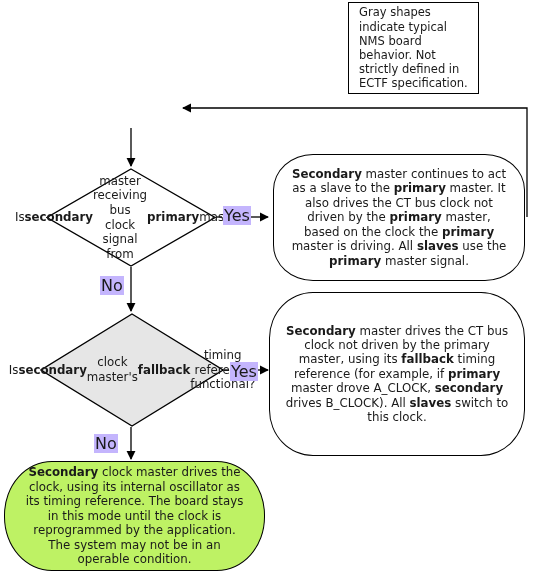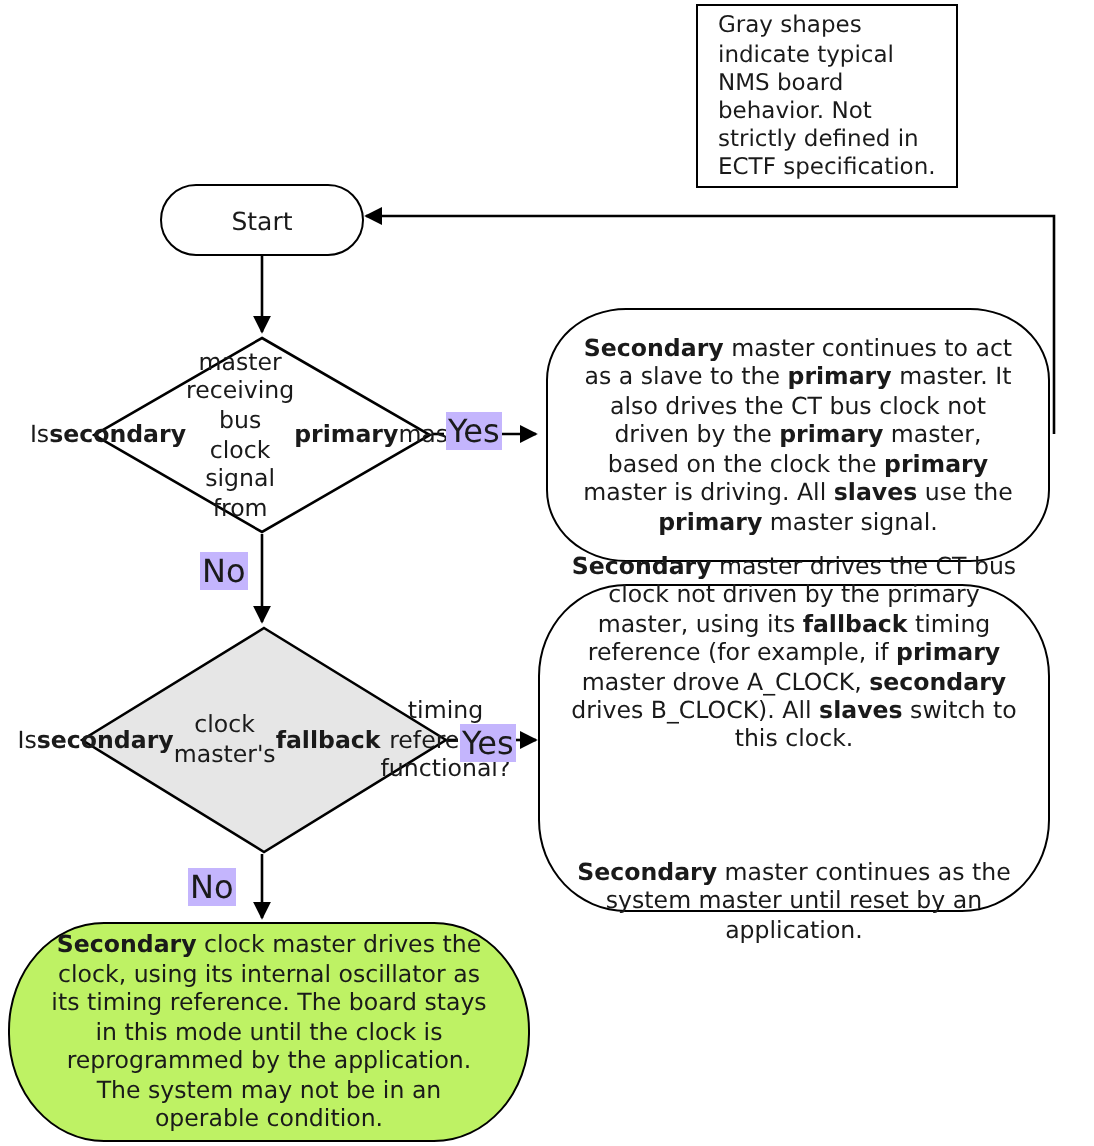--- a/index.html
+++ b/index.html
@@ -176,23 +176,20 @@
 
     <path d="M 131 427 L 131 459" stroke="#000000" stroke-width="1.3" fill="none" marker-end="url(#arrow)"></path>
 
     <path d="M 527 217 L 527 108 L 183 108" stroke="#000000" stroke-width="1.3" fill="none" marker-end="url(#arrow)"></path>
   </svg>
 
   <div class="node legend-note">
     <span>Gray shapes indicate typical NMS board behavior. Not strictly defined in ECTF specification.</span>
   </div>
 
-  <div class="node terminator">
-    <span>Start</span>
-  </div>
 
   <div class="diamond-wrap" id="decision-1">
     <svg width="170" height="99" viewBox="0 0 170 99" xmlns="http://www.w3.org/2000/svg">
       <polygon points="85,1 169,49.5 85,98 1,49.5" fill="#ffffff" stroke="#000000" stroke-width="1.3"></polygon>
     </svg>
     <div class="diamond-text">Is <b>secondary</b> master receiving bus clock signal from <b>primary</b> master?</div>
   </div>
 
   <div class="diamond-wrap" id="decision-2">
     <svg width="184" height="114" viewBox="0 0 184 114" xmlns="http://www.w3.org/2000/svg">
@@ -200,21 +197,20 @@
     </svg>
     <div class="diamond-text">Is <b>secondary</b> clock master's <b>fallback</b> timing reference functional?</div>
   </div>
 
   <div class="node result" id="result-1">
     <span><b>Secondary</b> master continues to act as a slave to the <b>primary</b> master. It also drives the CT bus clock not driven by the <b>primary</b> master, based on the clock the <b>primary</b> master is driving. All <b>slaves</b> use the <b>primary</b> master signal.</span>
   </div>
 
   <div class="node result" id="result-2">
     <p><b>Secondary</b> master drives the CT bus clock not driven by the primary master, using its <b>fallback</b> timing reference (for example, if <b>primary</b> master drove A_CLOCK, <b>secondary</b> drives B_CLOCK). All <b>slaves</b> switch to this clock.</p>
-    <p><b>Secondary</b> master continues as the system master until reset by an application.</p>
   </div>
 
   <div class="node" id="result-3">
     <span><b>Secondary</b> clock master drives the clock, using its internal oscillator as its timing reference. The board stays in this mode until the clock is reprogrammed by the application. The system may not be in an operable condition.</span>
   </div>
 
   <div class="edge-label" id="label-yes-1">Yes</div>
   <div class="edge-label" id="label-yes-2">Yes</div>
   <div class="edge-label" id="label-no-1">No</div>
   <div class="edge-label" id="label-no-2">No</div>

